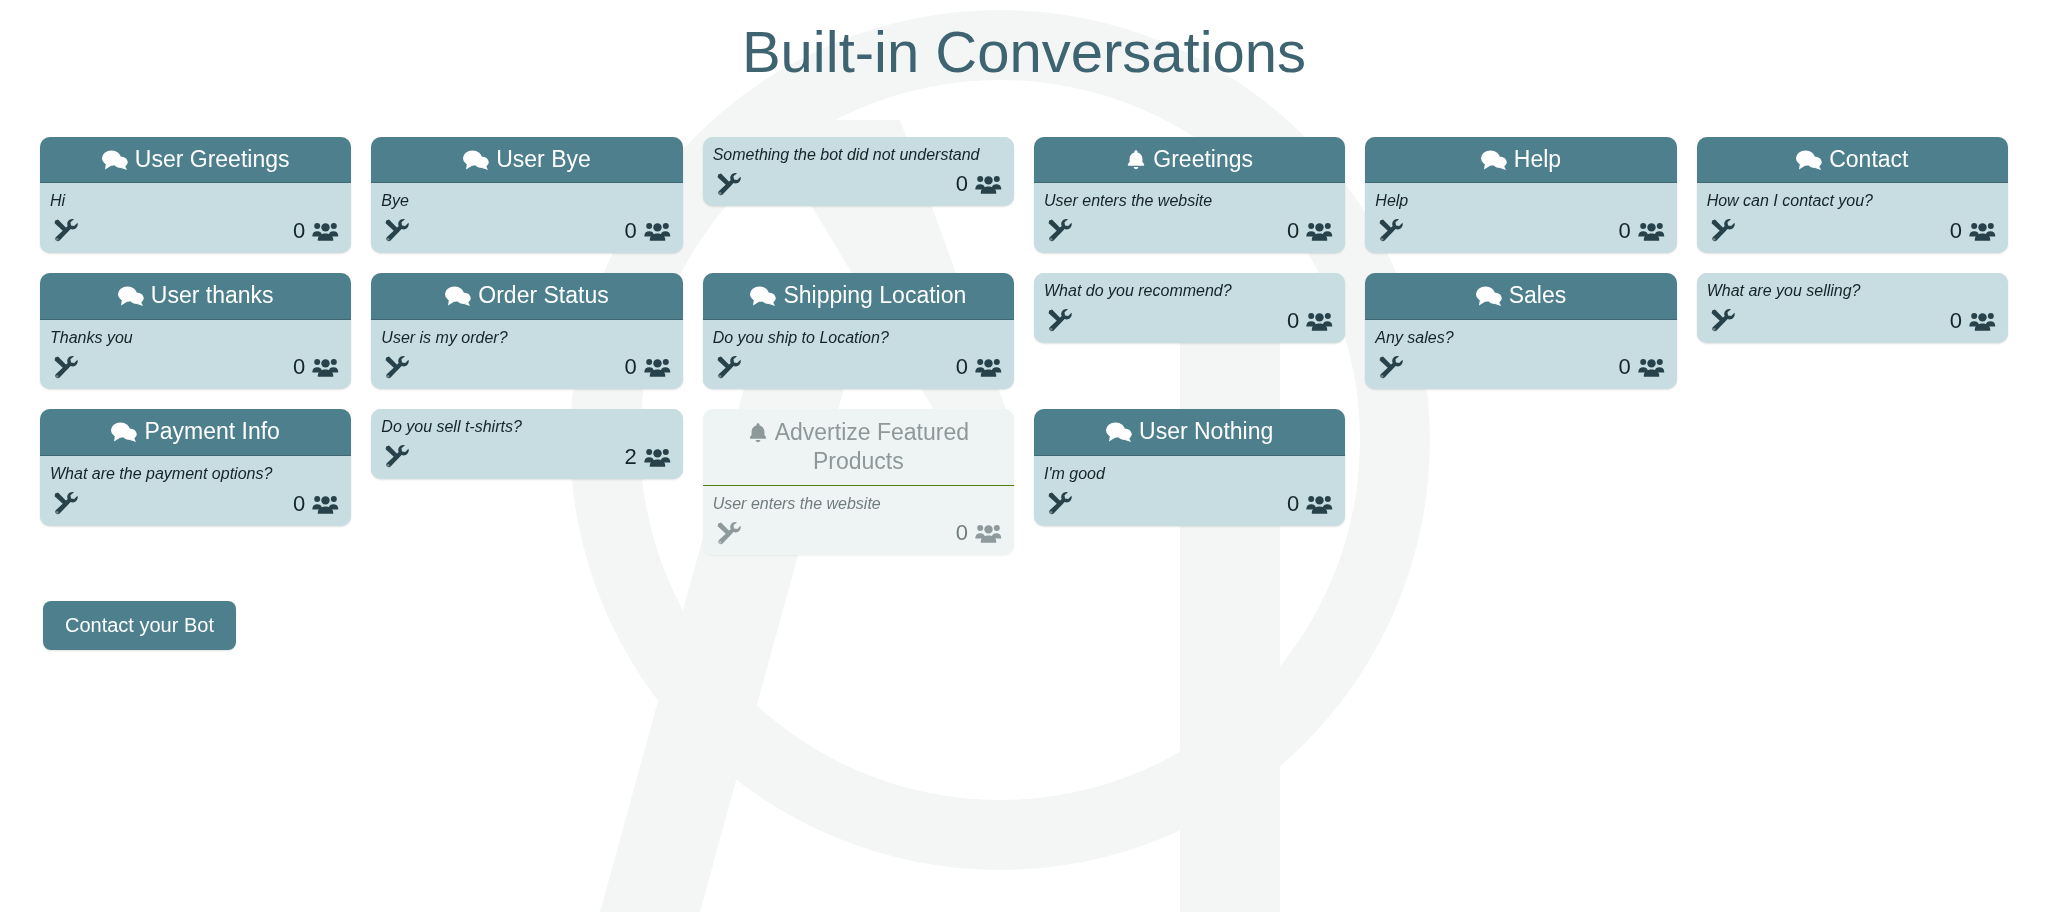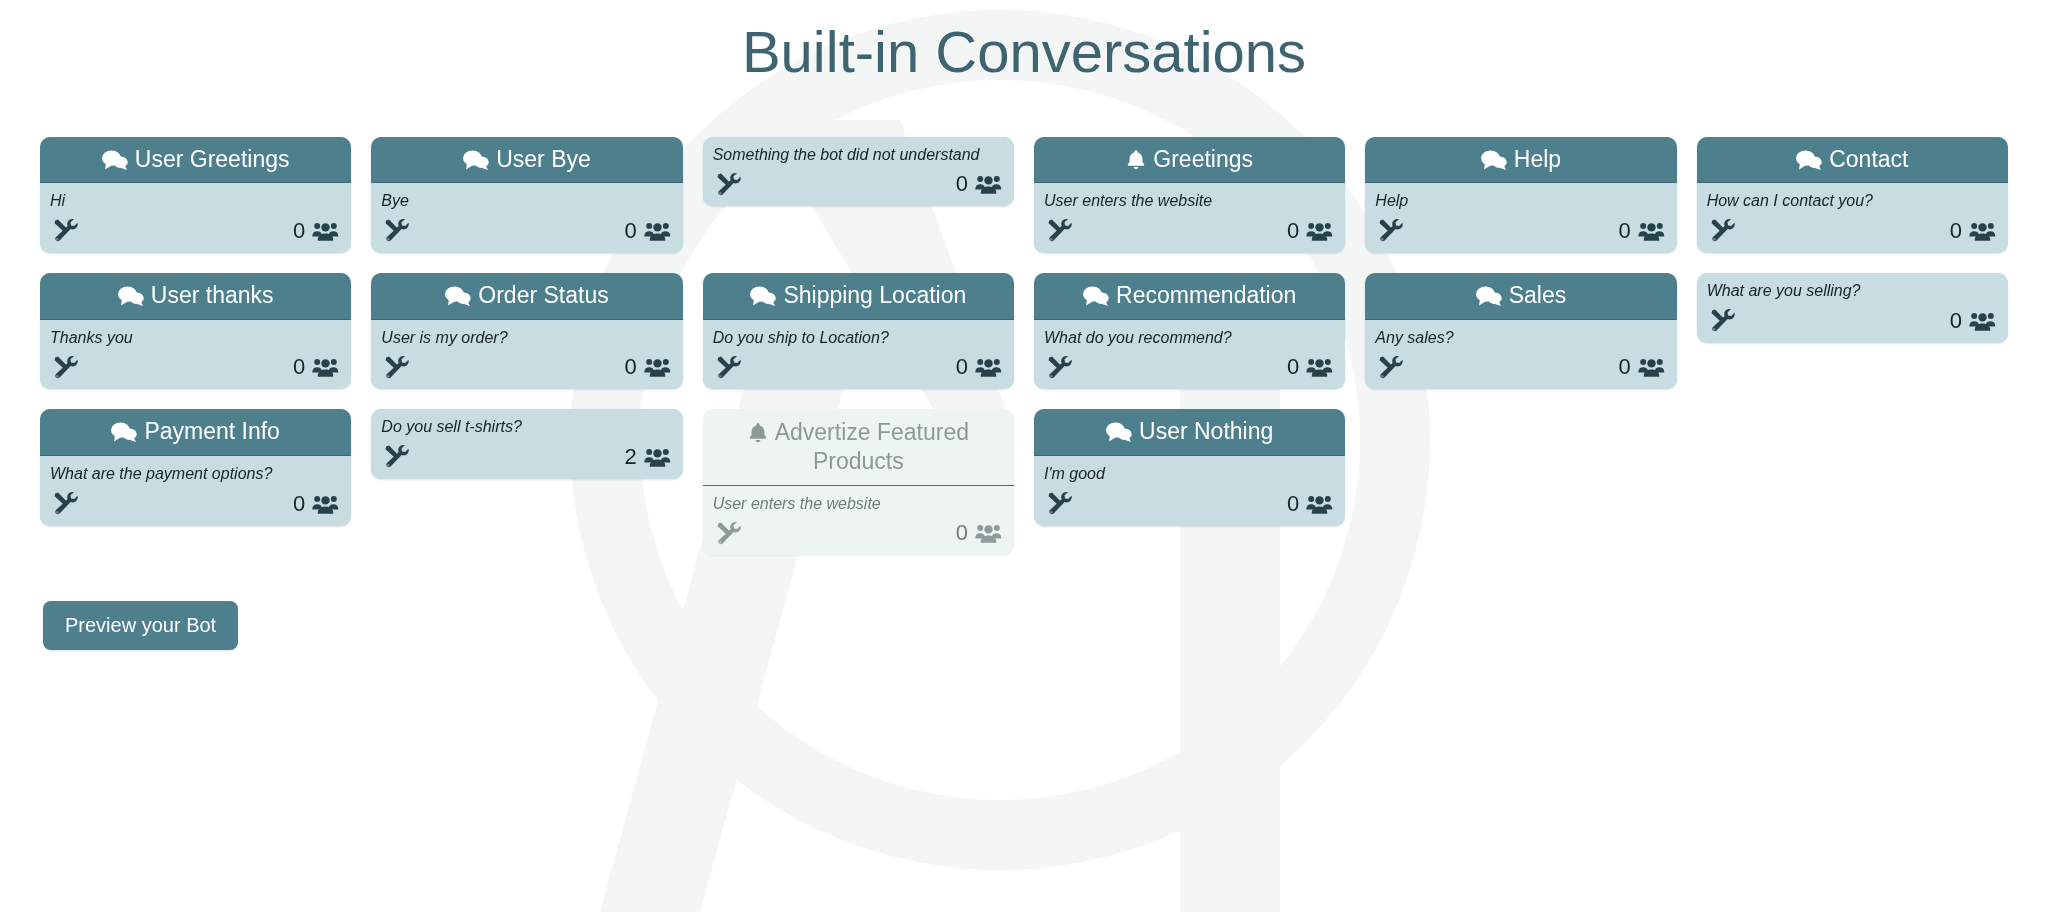--- a/index.html
+++ b/index.html
@@ -447,26 +447,20 @@
                 <path d="M0.4 14.4c0-2.6 2.2-4.2 4.8-4.2s4.8 1.6 4.8 4.2v1.2H0.4z" fill="#27424a"></path>
                 <path d="M16.6 14.4c0-2.6 2.2-4.2 4.8-4.2s4.8 1.6 4.8 4.2v1.2h-9.6z" fill="#27424a"></path>
                 <circle cx="13.5" cy="6.4" r="4.2" fill="#27424a"></circle>
                 <path d="M5.8 18.6c0-3.6 3.2-6.0 7.7-6.0s7.7 2.4 7.7 6.0v1.2H5.8z" fill="#27424a"></path>
               </svg>
             </span>
           </span>
         </div>
       </div>
       <div class="conv-card">
-        <div class="card-header"><span class="hdr-icon"><svg width="26" height="20" viewBox="0 0 26 20">
-              <ellipse cx="9.5" cy="8.2" rx="9.5" ry="7.6" fill="#ffffff"></ellipse>
-              <polygon points="4,13 3,19.5 9.5,15.5" fill="#ffffff"></polygon>
-              <ellipse cx="18.5" cy="12.2" rx="7.2" ry="5.8" fill="#ffffff" stroke="#ffffff" stroke-width="0"></ellipse>
-              <polygon points="23,16 25,20 19,18" fill="#ffffff"></polygon>
-            </svg></span><span class="card-title-text">Recommendation</span></div>
         <div class="card-body">What do you recommend?</div>
         <div class="card-footer">
           <span class="footer-left icon-tools">
             <svg width="26" height="25" viewBox="0 0 26 25">
               <path d="M3.2 2.6 L6.0 1.4 L16.8 12.6 L13.8 15.6 L2.6 5.2 Z" fill="#27424a"></path>
               <path d="M22.0 1.2 C19.4 0.4 16.6 1.6 15.6 4.0 C15.0 5.4 15.1 6.9 15.7 8.1 L4.0 19.0 C3.0 20.0 3.0 21.6 4.0 22.6 C5.0 23.6 6.6 23.6 7.6 22.6 L18.6 11.0 C19.8 11.6 21.3 11.7 22.7 11.1 C25.1 10.1 26.3 7.3 25.5 4.7 L22.2 8.0 L19.0 7.5 L18.5 4.3 Z" fill="#27424a"></path>
               <circle cx="5.2" cy="21.4" r="1.3" fill="#ffffff" opacity="0.35"></circle>
             </svg>
           </span>
           <span class="footer-right">
@@ -652,16 +646,16 @@
                 <circle cx="13.5" cy="6.4" r="4.2" fill="#27424a"></circle>
                 <path d="M5.8 18.6c0-3.6 3.2-6.0 7.7-6.0s7.7 2.4 7.7 6.0v1.2H5.8z" fill="#27424a"></path>
               </svg>
             </span>
           </span>
         </div>
       </div>
     </div>
 
   <div id="preview-row">
-    <button id="preview-button">Preview your Bot</button>
+    <button id="preview-button">Contact your Bot</button>
   </div>
 
 </div>
 
 </body></html>

